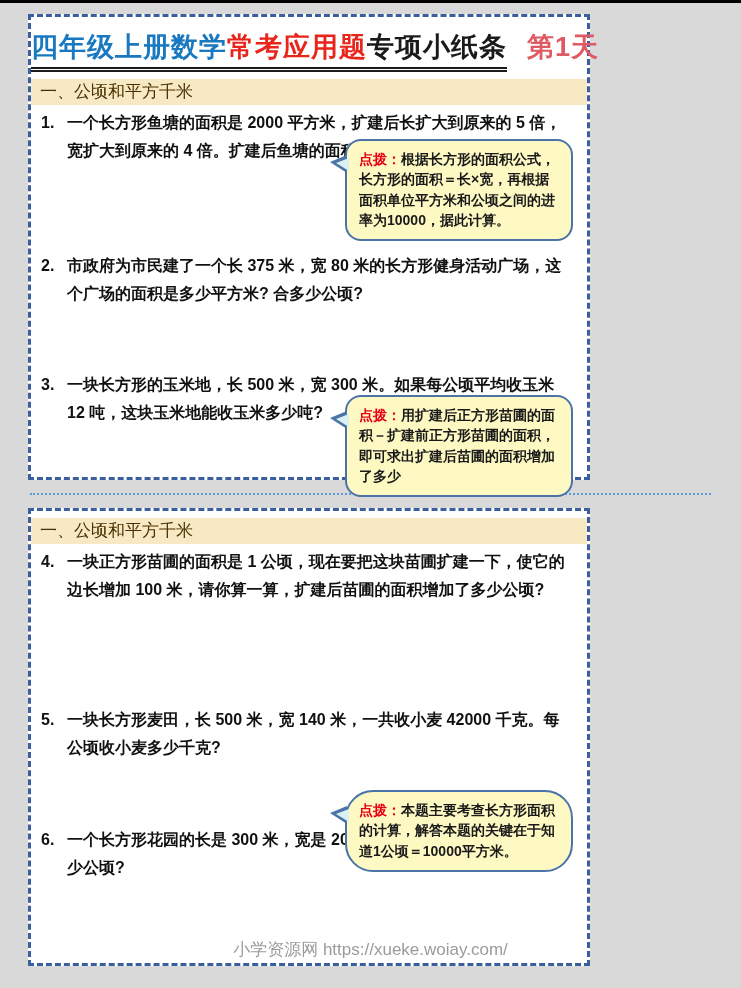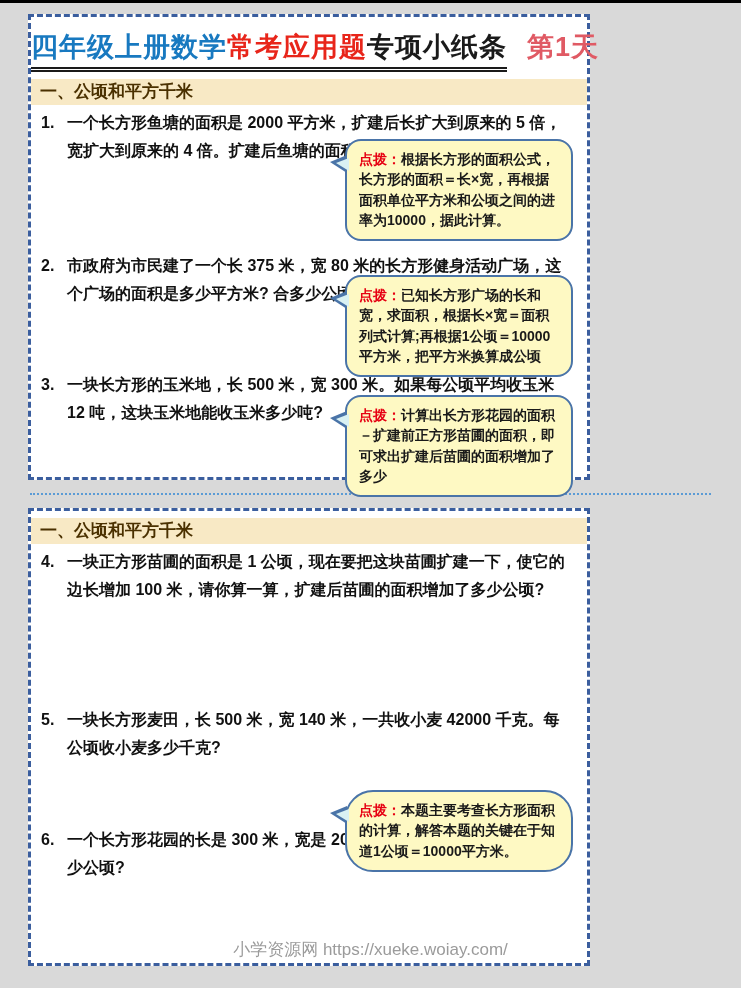--- a/index.html
+++ b/index.html
@@ -50,21 +50,21 @@
   .t-black { color: #1a1a1a; }
   .t-day   { color: #e05a64; margin-left: 20px; }
   .section-bar {
     margin-top: 7px;
     height: 26px;
     line-height: 26px;
     padding-left: 9px;
     background: #f8e9c5;
     color: #4a3000;
     font-size: 17px;
-    font-weight: bold;
+    font-weight: normal;
   }
   .problem {
     display: flex;
     padding: 0 14px 0 10px;
     font-size: 16px;
     font-weight: 600;
     color: #111111;
     line-height: 28px;
   }
   .p-num { flex: 0 0 26px; }
@@ -144,25 +144,22 @@
       <span class="p-text">市政府为市民建了一个长 375 米，宽 80 米的长方形健身活动广场，这个广场的面积是多少平方米? 合多少公顷?</span>
     </div>
     <div class="problem p-c">
       <span class="p-num">3.</span>
       <span class="p-text">一块长方形的玉米地，长 500 米，宽 300 米。如果每公顷平均收玉米 12 吨，这块玉米地能收玉米多少吨?</span>
     </div>
 
     <div class="bubble b-a">
       <span class="hint-label">点拨：</span><span>根据长方形的面积公式，长方形的面积＝长×宽，再根据面积单位平方米和公顷之间的进率为10000，据此计算。</span>
     </div>
-    <div class="bubble b-b">
-      <span class="hint-label">点拨：</span><span>已知长方形广场的长和宽，求面积，根据长×宽＝面积列式计算;再根据1公顷＝10000平方米，把平方米换算成公顷</span>
-    </div>
     <div class="bubble b-c">
-      <span class="hint-label">点拨：</span><span>计算出长方形花园的面积－扩建前正方形苗圃的面积，即可求出扩建后苗圃的面积增加了多少</span>
+      <span class="hint-label">点拨：</span><span>用扩建后正方形苗圃的面积－扩建前正方形苗圃的面积，即可求出扩建后苗圃的面积增加了多少</span>
     </div>
   </div>
 
   <div class="cut-line"></div>
 
   <div class="card card-2">
     <div class="section-bar">一、公顷和平方千米</div>
 
     <div class="problem p-a">
       <span class="p-num">4.</span>

